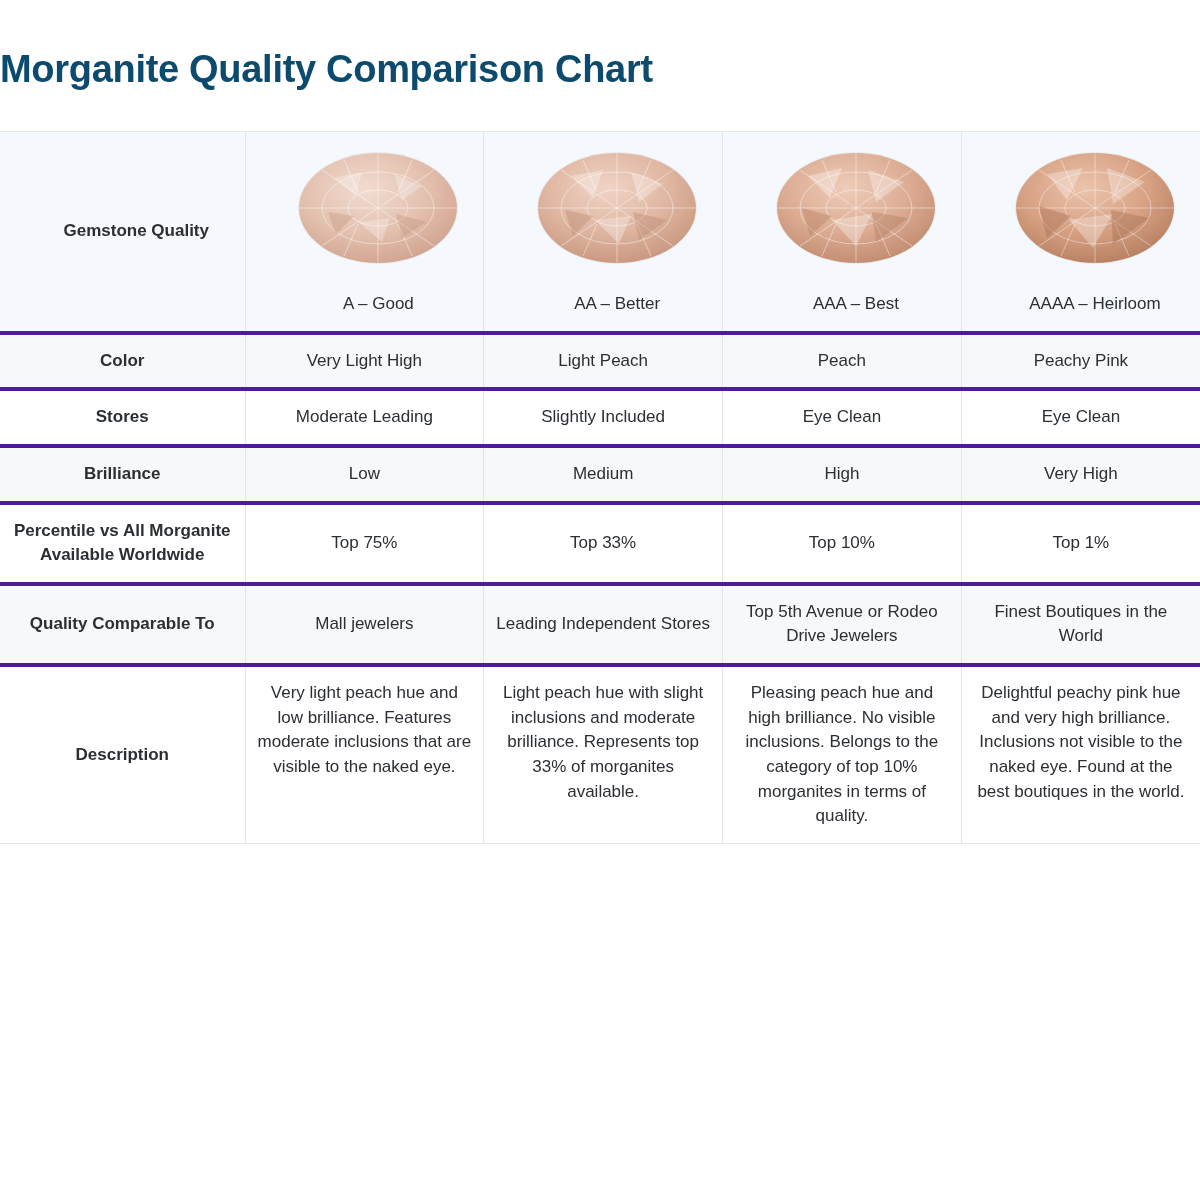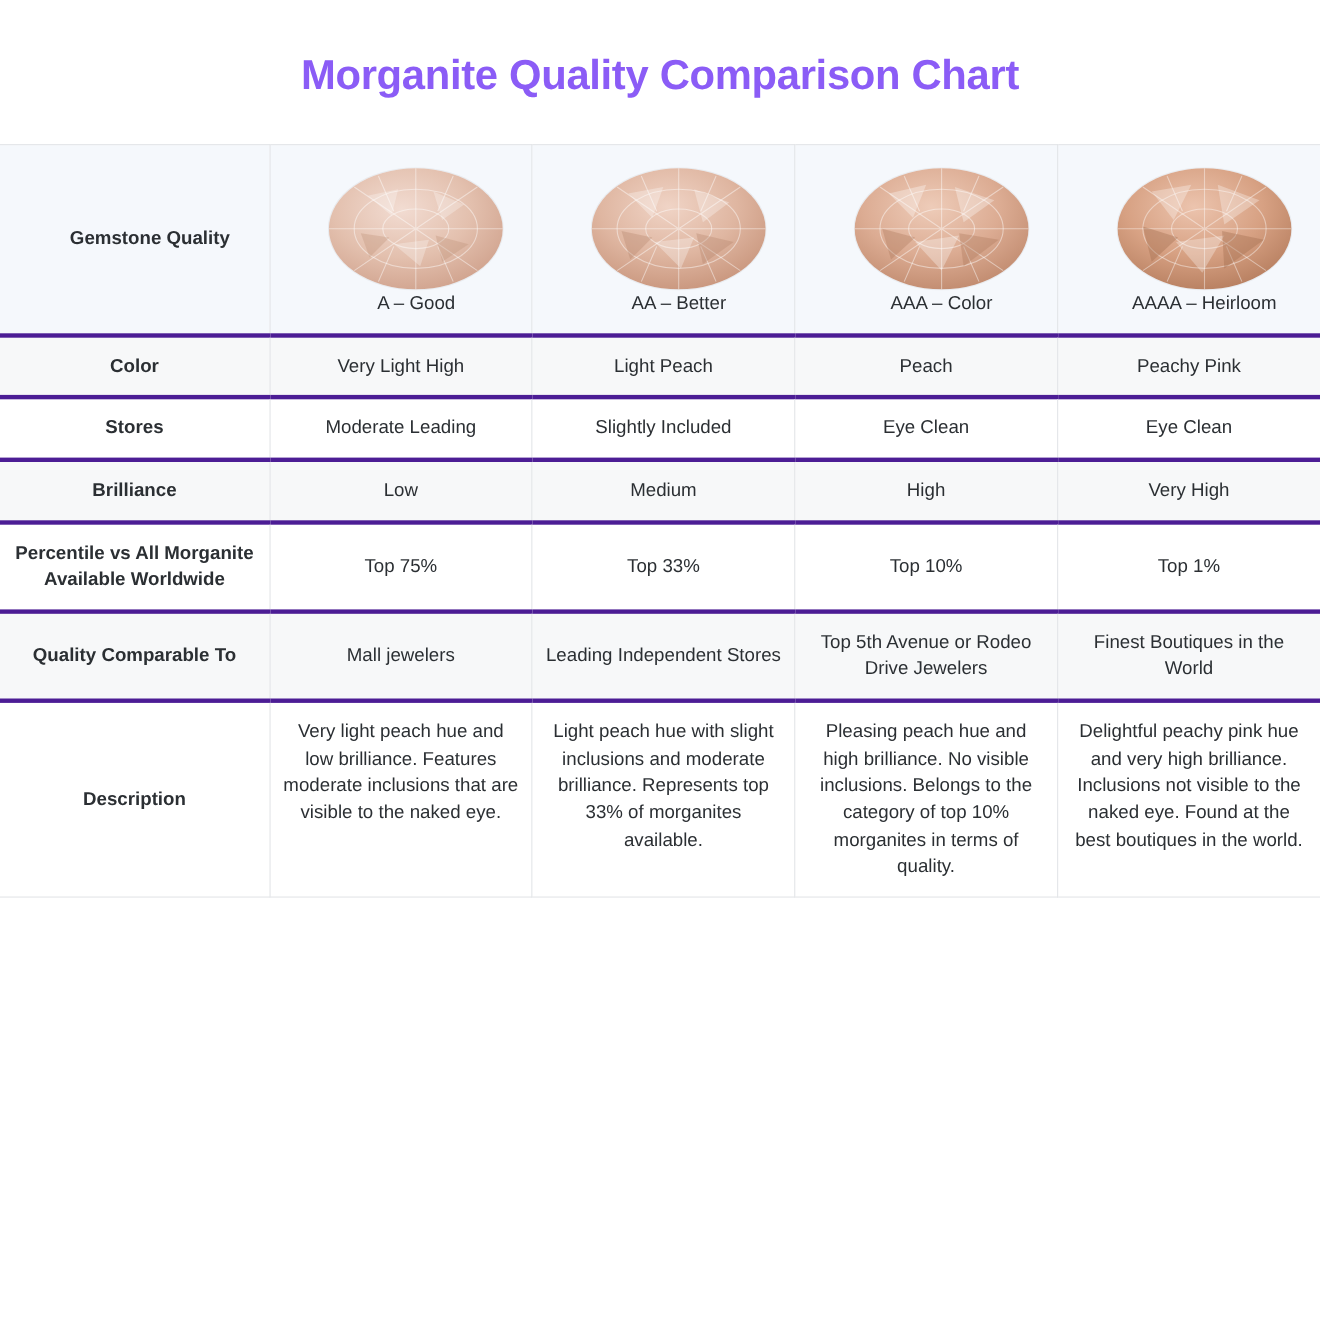--- a/index.html
+++ b/index.html
@@ -12,25 +12,25 @@
     font-family: "Liberation Sans", sans-serif;
     color: #1a1a1a;
   }
   #page {
     width: 1200px;
     height: 1200px;
     position: relative;
     overflow: hidden;
   }
   .title {
-    text-align: center;
+    text-align: left;
     font-size: 38px;
     font-weight: bold;
     letter-spacing: -0.3px;
-    color: #8b5cf6;
+    color: #0c4a6e;
     padding: 48px 0 40px 0;
   }
   table.chart {
     width: 1200px;
     border-collapse: collapse;
     table-layout: fixed;
   }
   table.chart td {
     border-top: 4px solid #4c1d95;
     border-bottom: 1px solid #e3e5e8;
@@ -53,21 +53,21 @@
     border-right: 1px solid #e3e5e8;
   }
   tr.tint td { background: #f7f8f9; }
   tr.header-row td { background: #f5f8fc; border-top: 1px solid #e3e5e8; padding-left: 40px; }
   tr.header-row td.rowhead { background: #f5f8fc; }
   .gem-cell {
     display: flex;
     flex-direction: column;
     align-items: center;
     justify-content: flex-start;
-    gap: 0;
+    gap: 28px;
     padding-top: 6px;
   }
   .gem-label {
     font-size: 17px;
     color: #2b2f33;
   }
   .gem {
     width: 160px;
     height: 112px;
     border-radius: 50%;
@@ -190,21 +190,21 @@
                   <path d="M32 24 L66 16 L54 46 Z"></path>
                   <path d="M92 18 L128 30 L100 50 Z"></path>
                   <path d="M56 68 L96 62 L80 94 Z"></path>
                 </g>
                 <g fill="#a97658" fill-opacity="0.34">
                   <path d="M96 60 L132 66 L100 90 Z"></path>
                   <path d="M26 56 L56 64 L34 84 Z"></path>
                 </g>
               </svg>
             </div>
-            <div class="gem-label">AAA – Color</div>
+            <div class="gem-label">AAA – Best</div>
           </div>
         </td>
 
         <td>
           <div class="gem-cell">
             <div class="gem">
               <svg class="facets" viewBox="0 0 160 112" preserveAspectRatio="none" aria-hidden="true">
                 <defs>
                   <radialGradient id="gAAAA" cx="44%" cy="32%" r="72%">
                     <stop offset="0%" stop-color="#ecc4ae"></stop>

